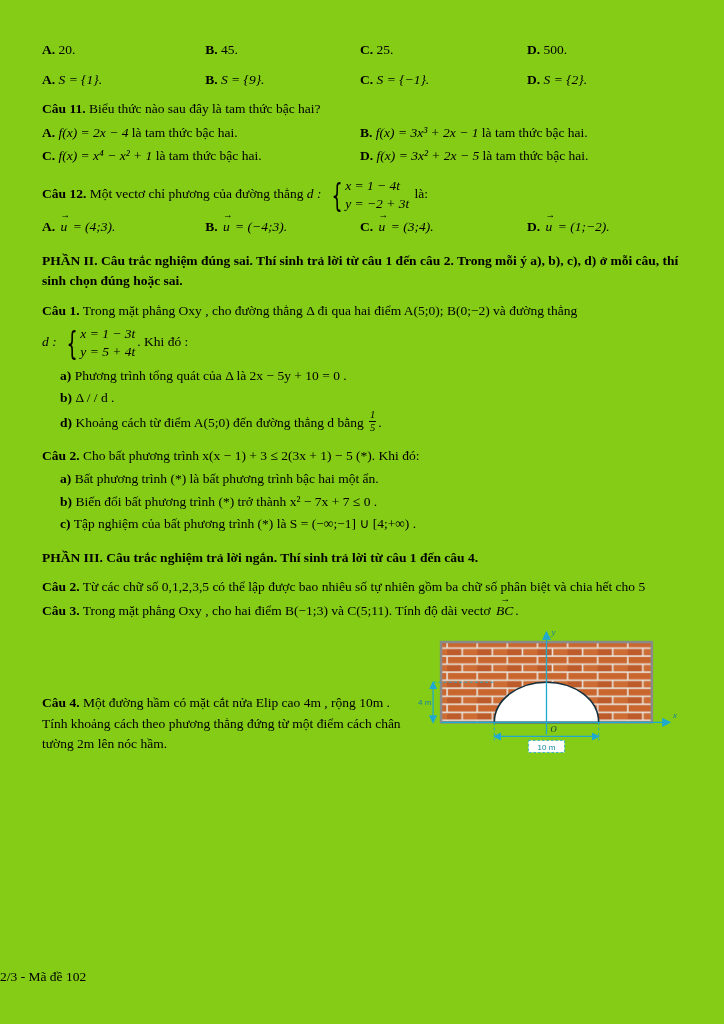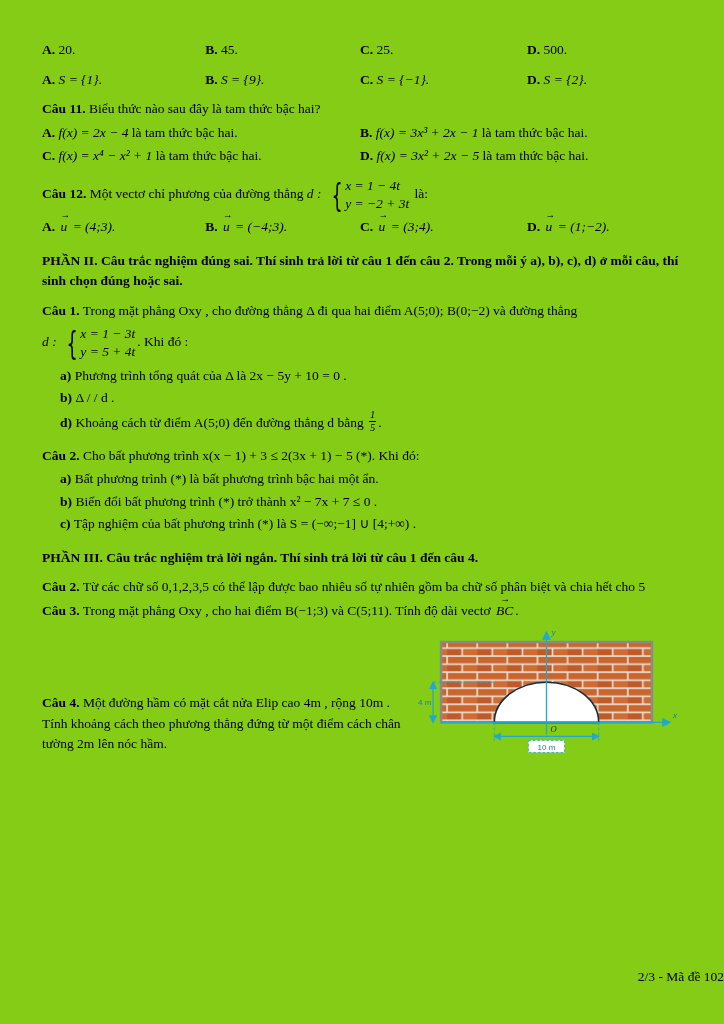--- a/index.html
+++ b/index.html
@@ -24,21 +24,21 @@
   .vec::before{content:"\2192";position:absolute;top:-0.95em;left:0;width:100%;text-align:center;font-size:0.7em;font-style:normal;letter-spacing:-1px;}
   .frac{display:inline-flex;flex-direction:column;align-items:center;vertical-align:middle;
         font-size:10.5px;line-height:1.2;font-style:italic;margin:0 2px;position:relative;top:-2px;}
   .frac .den{border-top:1px solid #000;padding:0 1px;}
   .sub-item{padding-left:18px;margin-bottom:2px;}
   .heading{font-weight:bold;margin:13px 0 9px;font-family:Liberation Serif, serif;}
   .q4-wrap{display:flex;gap:14px;align-items:flex-end;}
   .q4-text{flex:1;}
   .q4-fig{width:265px;flex:none;}
   .q4-fig svg{display:block;width:100%;height:auto;}
-  .footer{position:absolute;left:0;right:0;bottom:36px;text-align:right;font-family:Liberation Serif, serif;}
+  .footer{position:absolute;left:0;right:0;bottom:36px;text-align:left;font-family:Liberation Serif, serif;}
 </style>
 </head>
 <body>
 
 <div class="page">
 
   <div class="row4 block">
     <span><b class="ol">A.</b> <span>20.</span></span>
     <span><b class="ol">B.</b> <span>45.</span></span>
     <span><b class="ol">C.</b> <span>25.</span></span>

